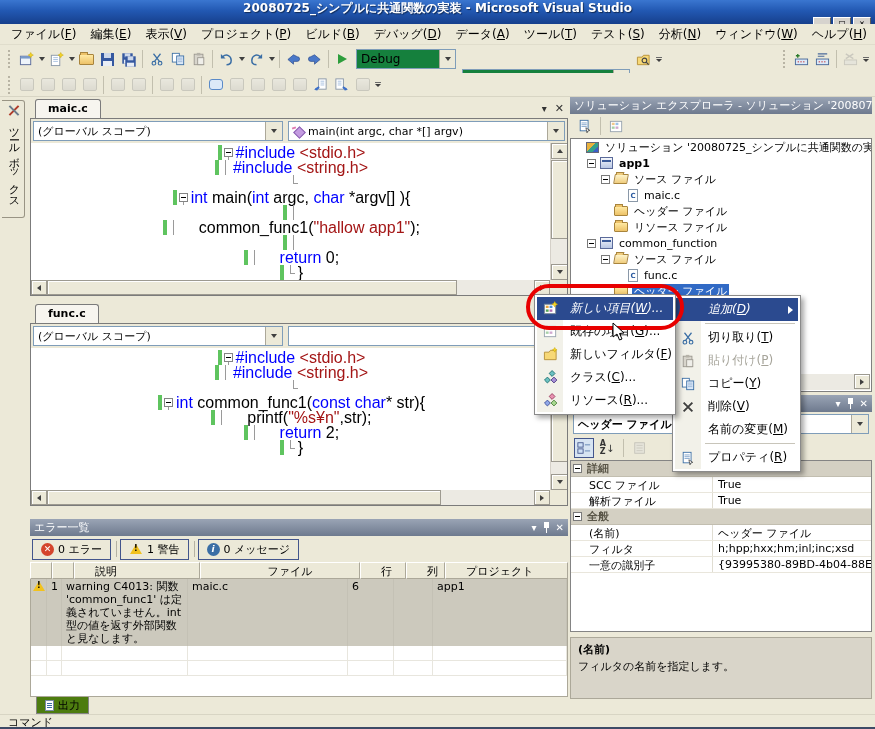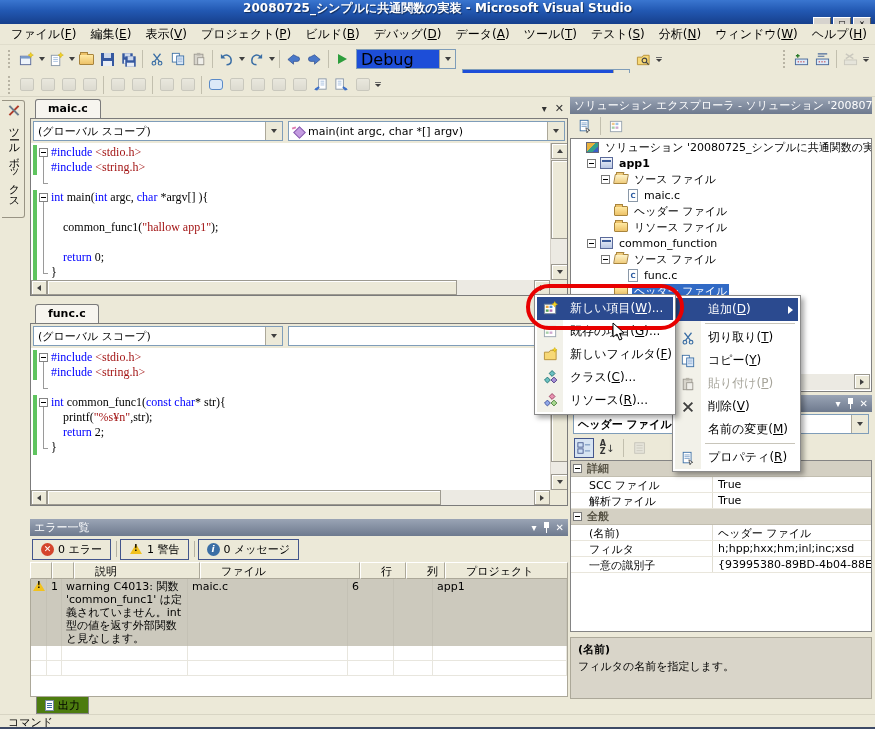--- a/index.html
+++ b/index.html
@@ -26,22 +26,22 @@
   
   .toolbar{position:absolute;left:0;width:875px;display:flex;align-items:center;background:#ece9d8;}
   .tb1{top:45px;height:28px;padding-left:8px;}
   .tb2{top:73px;height:24px;padding-left:8px;border-bottom:1px solid #d8d5c4;}
   .tb-grip{width:4px;height:18px;margin-right:4px;border-left:2px dotted #b8b4a4;}
   .tbi{width:21px;height:20px;display:flex;align-items:center;justify-content:center;flex:0 0 auto;}
   .tbi.disabled{opacity:.4;filter:grayscale(1);}
   .tb-sep{width:1px;height:18px;background:#c2bfae;margin:0 3px;flex:0 0 auto;}
   .tb-dd{width:9px;height:20px;display:flex;align-items:center;justify-content:center;flex:0 0 auto;}
   .tri-dn{width:0;height:0;border-left:3px solid transparent;border-right:3px solid transparent;border-top:4px solid #3f3f3f;}
-  .tb-combo{height:20px;background:#1d4ed8;border:1px solid #7f9db9;display:flex;align-items:center;
-    font-size:16px;padding-left:4px;margin:0 3px;position:relative;}
+  .tb-combo{height:20px;background:#15803d;border:1px solid #7f9db9;display:flex;align-items:center;
+    font-size:12px;padding-left:4px;margin:0 3px;position:relative;}
   .tb-combo .cdd{margin-left:auto;width:16px;height:100%;background:#ece9d8;border-left:1px solid #aca899;
     display:flex;align-items:center;justify-content:center;}
   .tb-overflow{width:10px;height:20px;display:flex;flex-direction:column;align-items:center;justify-content:center;gap:1px;}
   .ov-bar{width:6px;height:1px;background:#6a6a6a;}
   .tb-right{position:absolute;right:4px;top:4px;display:flex;align-items:center;}
   .def-ico{width:14px;height:13px;background:linear-gradient(#e8e6df,#c9c6ba);border:1px solid #9a978c;border-radius:2px;}
   .ico-folder{width:15px;height:11px;background:linear-gradient(#ffe9a2,#edc268);border:1px solid #a8843c;border-radius:1px;position:relative;}
   .ico-folder::before{content:"";position:absolute;top:-3px;left:0;width:6px;height:2px;background:#edc268;border:1px solid #a8843c;border-bottom:none;}
   .ico-floppy{width:13px;height:13px;background:#3558a0;position:relative;}
   .ico-floppy::before{content:"";position:absolute;left:3px;top:0;width:7px;height:5px;background:#cdd8ea;}
@@ -67,21 +67,21 @@
   .navbar{height:24px;display:flex;align-items:center;gap:5px;padding:0 2px;background:#ece9d8;flex:0 0 auto;}
   .nav-combo{height:20px;background:#fff;border:1px solid #7f9db9;display:flex;align-items:center;font-size:11px;
     padding-left:4px;overflow:hidden;white-space:nowrap;}
   .nav-combo .cdd{margin-left:auto;width:17px;height:100%;background:#ece9d8;border-left:1px solid #aca899;
     display:flex;align-items:center;justify-content:center;flex:0 0 auto;}
   .method-ico{width:11px;height:11px;position:relative;margin-right:4px;flex:0 0 auto;}
   .method-ico::before{content:"";position:absolute;left:2px;top:2px;width:7px;height:7px;background:#c39be0;border:1px solid #8a5fb0;transform:rotate(45deg);}
   .method-ico::after{content:"";position:absolute;left:-1px;top:1px;width:4px;height:2px;background:#e07ab0;transform:rotate(-20deg);}
   .code-zone{flex:1;display:flex;background:#fff;overflow:hidden;}
   .code-lines{flex:1;padding-top:2px;overflow:hidden;}
-  .code-line{height:15px;display:flex;white-space:pre;font-family:Liberation Serif, serif;font-size:12px;line-height:15px;}
+  .code-line{height:15px;display:flex;white-space:pre;font-family:Liberation Sans, sans-serif;font-size:16px;line-height:15px;justify-content:center;}
   .chg{flex:0 0 4px;margin-left:2px;}
   .chg.on{background:#5fc45f;}
   .ol{flex:0 0 14px;position:relative;}
   .ol.line::before{content:"";position:absolute;left:6px;top:0;bottom:0;width:1px;background:#9a9a9a;}
   .ol.end::before{content:"";position:absolute;left:6px;top:0;height:8px;width:1px;background:#9a9a9a;}
   .ol.end::after{content:"";position:absolute;left:6px;top:8px;width:5px;height:1px;background:#9a9a9a;}
   .bx{position:absolute;left:2px;top:3px;width:9px;height:9px;border:1px solid #848484;background:#fff;}
   .bx::before{content:"";position:absolute;left:1px;top:3px;width:5px;height:1px;background:#000;}
   .ol.box .bx2{position:absolute;left:6px;top:12px;bottom:0;width:1px;background:#9a9a9a;}
   .tk-kw{color:#0000ff;} .tk-pp{color:#0000ff;} .tk-str{color:#a31515;} .tk-hdr{color:#a31515;} .tk-pl{color:#000;}
@@ -170,21 +170,21 @@
   .pg-cat .exp-bx{margin-right:5px;}
   .pg-row{height:16px;display:flex;border-bottom:1px solid #e9e6dc;}
   .pg-name{flex:0 0 142px;padding:1px 0 0 18px;border-right:1px solid #e0ddd2;overflow:hidden;white-space:nowrap;}
   .pg-val{flex:1;padding:1px 0 0 5px;overflow:hidden;white-space:nowrap;}
   .pr-desc{position:absolute;left:0;right:0;top:242px;height:62px;background:#d9d5c9;border:1px solid #aca899;padding:4px 7px;font-size:11px;}
   .pr-desc-title{font-weight:bold;margin-bottom:2px;}
   
   .menu{position:absolute;background:#fff;border:1px solid #8a8a8a;box-shadow:3px 3px 5px rgba(0,0,0,.35);padding:2px;z-index:40;}
   .menu::before{content:"";position:absolute;left:2px;top:2px;bottom:2px;width:26px;background:#f2f1e9;}
   .menu-item{display:flex;align-items:center;height:23px;position:relative;z-index:1;font-size:12px;white-space:nowrap;}
-  .menu-item.hl{background:#2b4a8f;color:#fff;}
+  .menu-item.hl{background:#2b4a8f;color:#fff;font-style:italic;}
   .menu-item.disabled{color:#a6a49a;}
   .mi-icon{width:26px;height:100%;display:flex;align-items:center;justify-content:center;flex:0 0 auto;}
   .mi-label{padding-left:7px;padding-right:16px;}
   .mi-arrow{position:absolute;right:5px;width:0;height:0;border-top:4px solid transparent;border-bottom:4px solid transparent;border-left:5px solid #222;}
   .menu-item.hl .mi-arrow{border-left-color:#fff;}
   .menu-sep{height:1px;background:#c8c5ba;margin:2px 3px 2px 30px;position:relative;z-index:1;}
   .ctxmenu{left:672px;top:295px;width:129px;}
   .submenu{left:534px;top:294px;width:142px;z-index:41;}
   
   .red-annot{position:absolute;left:526px;top:284px;width:158px;height:46px;border:4px solid #e80000;border-radius:23px;z-index:60;pointer-events:none;}
@@ -575,21 +575,21 @@
         <span class="el-sep"></span>
         <span class="el-btn">
           <span class="i-cir">i</span>
           <span>0 メッセージ</span>
         </span>
       </div>
     <div class="el-header" id="el-header">
         <div class="el-hcell" style="flex: 0 0 16px;"></div>
         <div class="el-hcell" style="flex: 0 0 15px;"></div>
         <div class="el-hcell" style="flex: 0 0 126px;">説明</div>
-        <div class="el-hcell" style="flex: 0 0 160px;">ファイル</div>
+        <div class="el-hcell" style="flex: 0 0 160px; text-align: center;">ファイル</div>
         <div class="el-hcell" style="flex: 0 0 46px;">行</div>
         <div class="el-hcell" style="flex: 0 0 39px;">列</div>
         <div class="el-hcell" style="flex: 1 1 0%;">プロジェクト</div>
       </div>
     <div class="el-body" id="el-body">
         <div class="el-row selected">
           <div class="el-cell" style="flex:0 0 16px;padding-left:1px;"><span class="w-tri-wrap"><span class="w-tri"></span></span></div>
           <div class="el-cell" style="flex:0 0 15px;">1</div>
           <div class="el-cell el-desc" style="flex:0 0 126px;">warning C4013: 関数 'common_func1' は定義されていません。int 型の値を返す外部関数と見なします。</div>
           <div class="el-cell" style="flex:0 0 160px;">maic.c</div>
@@ -797,39 +797,39 @@
       <div class="menu-item">
         <span class="mi-icon">
           <svg width="14" height="14" viewBox="0 0 16 16">
             <path d="M4 2 L11 11 M12 2 L5 11" stroke="#3a6ea5" stroke-width="1.4" fill="none"></path>
             <circle cx="4.5" cy="12.8" r="2.1" fill="none" stroke="#3a6ea5" stroke-width="1.3"></circle>
             <circle cx="11.5" cy="12.8" r="2.1" fill="none" stroke="#3a6ea5" stroke-width="1.3"></circle>
           </svg>
         </span>
         <span class="mi-label">切り取り(<u>T</u>)</span>
       </div>
+      <div class="menu-item disabled">
+        <span class="mi-icon">
+          <svg width="14" height="14" viewBox="0 0 16 16">
+            <rect x="2.5" y="2.5" width="10" height="12" fill="#d8d5cc" stroke="#9a978e"></rect>
+            <rect x="5.5" y="1" width="4" height="3" fill="#b5b2a8"></rect>
+            <rect x="6.5" y="6.5" width="7" height="8" fill="#efeee9" stroke="#9a978e"></rect>
+          </svg>
+        </span>
+        <span class="mi-label">貼り付け(<u>P</u>)</span>
+      </div>
       <div class="menu-item">
         <span class="mi-icon">
           <svg width="14" height="14" viewBox="0 0 16 16">
             <rect x="1.5" y="1.5" width="8" height="10" fill="#fff" stroke="#3a6ea5"></rect>
             <rect x="6.5" y="4.5" width="8" height="10" fill="#dce9f8" stroke="#3a6ea5"></rect>
             <path d="M8 7h5M8 9h5M8 11h5" stroke="#9ab6d8" stroke-width="1"></path>
           </svg>
         </span>
         <span class="mi-label">コピー(<u>Y</u>)</span>
-      </div>
-      <div class="menu-item disabled">
-        <span class="mi-icon">
-          <svg width="14" height="14" viewBox="0 0 16 16">
-            <rect x="2.5" y="2.5" width="10" height="12" fill="#d8d5cc" stroke="#9a978e"></rect>
-            <rect x="5.5" y="1" width="4" height="3" fill="#b5b2a8"></rect>
-            <rect x="6.5" y="6.5" width="7" height="8" fill="#efeee9" stroke="#9a978e"></rect>
-          </svg>
-        </span>
-        <span class="mi-label">貼り付け(<u>P</u>)</span>
       </div>
       <div class="menu-item">
         <span class="mi-icon">
           <svg width="14" height="14" viewBox="0 0 16 16">
             <path d="M3 3L13 13M13 3L3 13" stroke="#3f3f3f" stroke-width="2.2"></path>
           </svg>
         </span>
         <span class="mi-label">削除(<u>V</u>)</span>
       </div>
       <div class="menu-item">

